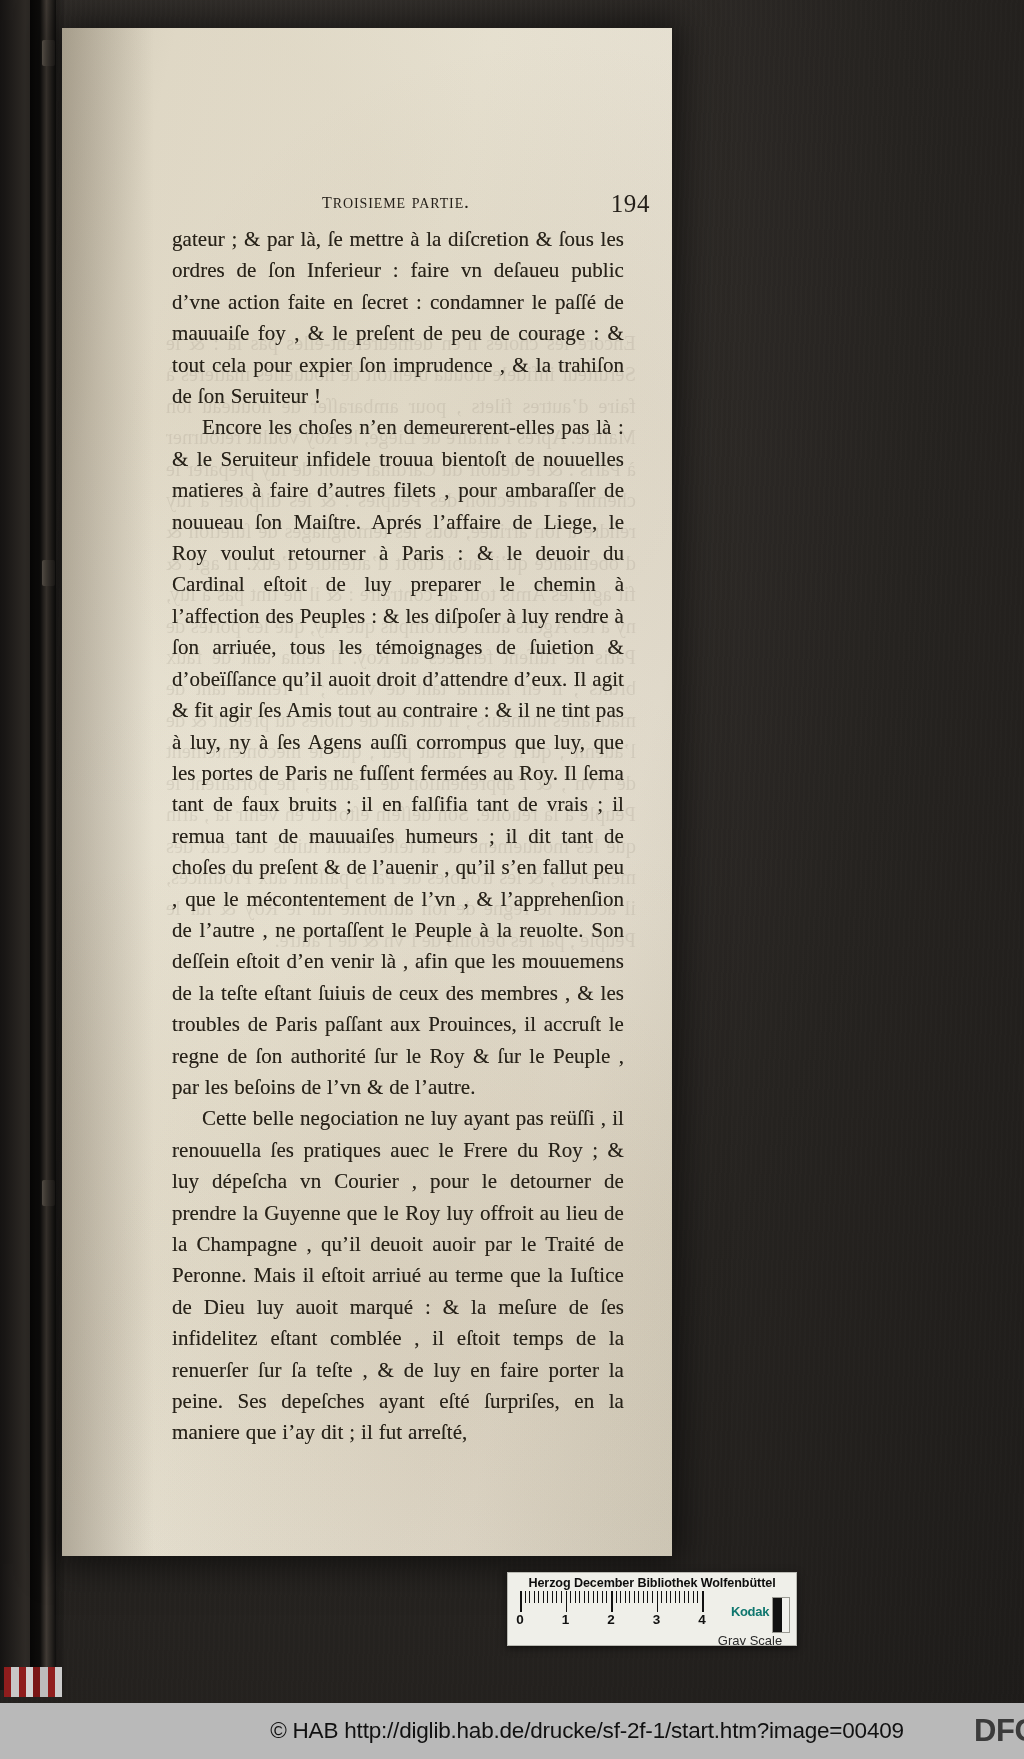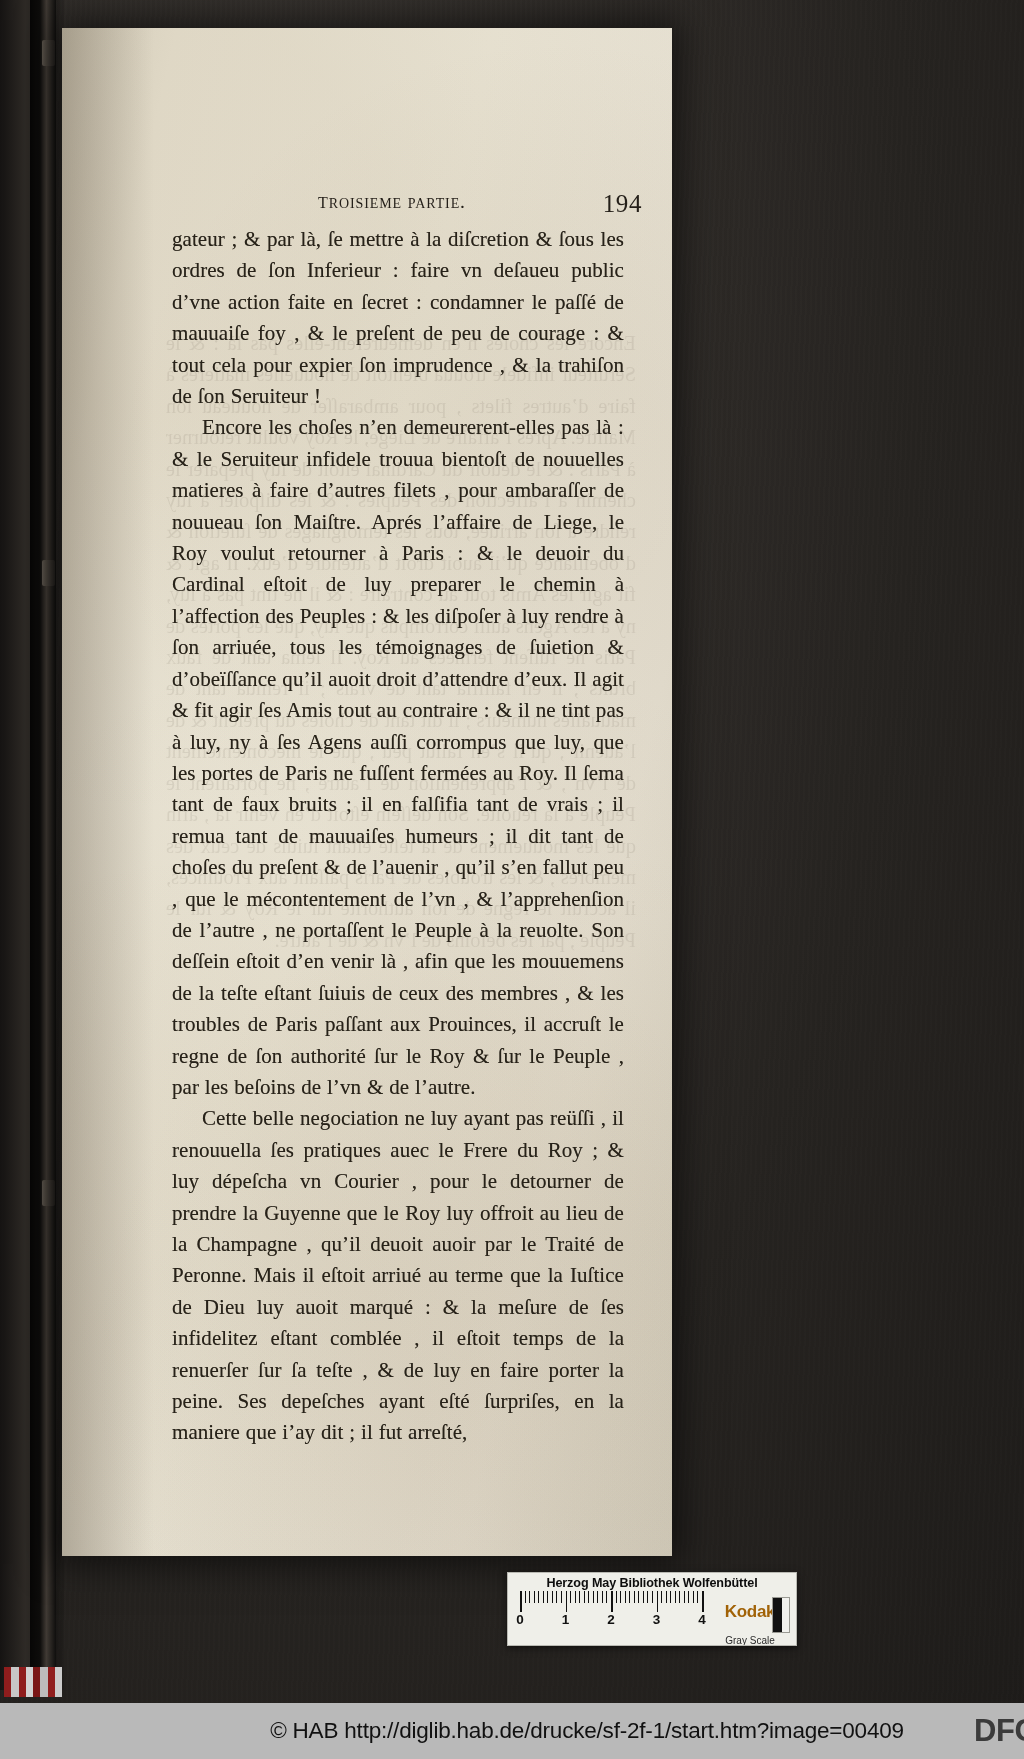--- a/index.html
+++ b/index.html
@@ -101,21 +101,21 @@
   .text-block{
     position:absolute;
     left:110px;top:160px;
     width:452px;
     color:#24201a;
   }
 
   .running-head{
     display:flex;align-items:baseline;justify-content:center;
     position:relative;
-    margin:0 12px 6px 0;
+    margin:0 4px 6px 0;
     height:30px;
   }
   .rh-title{
     font-size:19.5px;
     letter-spacing:.9px;
     font-variant:small-caps;
     text-transform:lowercase;
     color:#241f19;
     white-space:nowrap;
   }
@@ -182,24 +182,24 @@
   .nums{position:relative;height:19px;}
   .nums span{
     position:absolute;top:0;
     font-size:13.5px;font-weight:bold;color:#111;
     transform:translateX(-50%);
   }
   .kodak-brand{
     flex:1;text-align:center;padding-top:12px;
   }
   .kodak-brand .b1{
-    font-size:17px;font-weight:bold;color:#a16207;letter-spacing:-.3px;line-height:17px;
+    font-size:13px;font-weight:bold;color:#0f766e;letter-spacing:-.3px;line-height:17px;
   }
   .kodak-brand .b2{
-    font-size:10px;color:#2a2a2a;line-height:11px;margin-top:15px;
+    font-size:13px;color:#2a2a2a;line-height:11px;margin-top:15px;
   }
   .kodak-patch{
     position:absolute;right:6px;top:24px;
     width:16px;height:34px;
     background:linear-gradient(90deg,#111 0 55%,#f2f2ee 55% 100%);
     border:1px solid #9a9a93;
   }
 
   
   .footer{
@@ -317,21 +317,21 @@
     </div>
 
     <p class="para">gateur ; &amp; par là, ſe mettre à la diſcretion &amp; ſous les ordres de ſon Inferieur : faire vn deſaueu public d’vne action faite en ſecret : condamner le paſſé de mauuaiſe foy , &amp; le preſent de peu de courage : &amp; tout cela pour expier ſon imprudence , &amp; la trahiſon de ſon Seruiteur !</p>
     <p class="para">Encore les choſes n’en demeurerent-elles pas là : &amp; le Seruiteur infidele trouua bientoſt de nouuelles matieres à faire d’autres filets , pour ambaraſſer de nouueau ſon Maiſtre. Aprés l’affaire de Liege, le Roy voulut retourner à Paris : &amp; le deuoir du Cardinal eſtoit de luy preparer le chemin à l’affection des Peuples : &amp; les diſpoſer à luy rendre à ſon arriuée, tous les témoignages de ſuietion &amp; d’obeïſſance qu’il auoit droit d’attendre d’eux. Il agit &amp; fit agir ſes Amis tout au contraire : &amp; il ne tint pas à luy, ny à ſes Agens auſſi corrompus que luy, que les portes de Paris ne fuſſent fermées au Roy. Il ſema tant de faux bruits ; il en falſifia tant de vrais ; il remua tant de mauuaiſes humeurs ; il dit tant de choſes du preſent &amp; de l’auenir , qu’il s’en fallut peu , que le mécontentement de l’vn , &amp; l’apprehenſion de l’autre , ne portaſſent le Peuple à la reuolte. Son deſſein eſtoit d’en venir là , afin que les mouuemens de la teſte eſtant ſuiuis de ceux des membres , &amp; les troubles de Paris paſſant aux Prouinces, il accruſt le regne de ſon authorité ſur le Roy &amp; ſur le Peuple , par les beſoins de l’vn &amp; de l’autre.</p>
     <p class="para last">Cette belle negociation ne luy ayant pas reüſſi , il renouuella ſes pratiques auec le Frere du Roy ; &amp; luy dépeſcha vn Courier , pour le detourner de prendre la Guyenne que le Roy luy offroit au lieu de la Champagne , qu’il deuoit auoir par le Traité de Peronne. Mais il eſtoit arriué au terme que la Iuſtice de Dieu luy auoit marqué : &amp; la meſure de ſes infidelitez eſtant comblée , il eſtoit temps de la renuerſer ſur ſa teſte , &amp; de luy en faire porter la peine. Ses depeſches ayant eſté ſurpriſes, en la maniere que i’ay dit ; il fut arreſté,</p>
 
   </div>
 </div>
 
 <div class="kodak">
-  <div class="kodak-title">Herzog May Bibliothek Wolfenbüttel</div>
+  <div class="kodak-title">Herzog December Bibliothek Wolfenbüttel</div>
   <div class="kodak-body">
     <div class="ruler">
       <div class="ticks" id="ruler-ticks">
           <i class="major" style="left: 7px;"></i>
           <i class="minor" style="left: 11.55px;"></i>
           <i class="minor" style="left: 16.1px;"></i>
           <i class="minor" style="left: 20.65px;"></i>
           <i class="minor" style="left: 25.2px;"></i>
           <i class="minor" style="left: 29.75px;"></i>
           <i class="minor" style="left: 34.3px;"></i>

